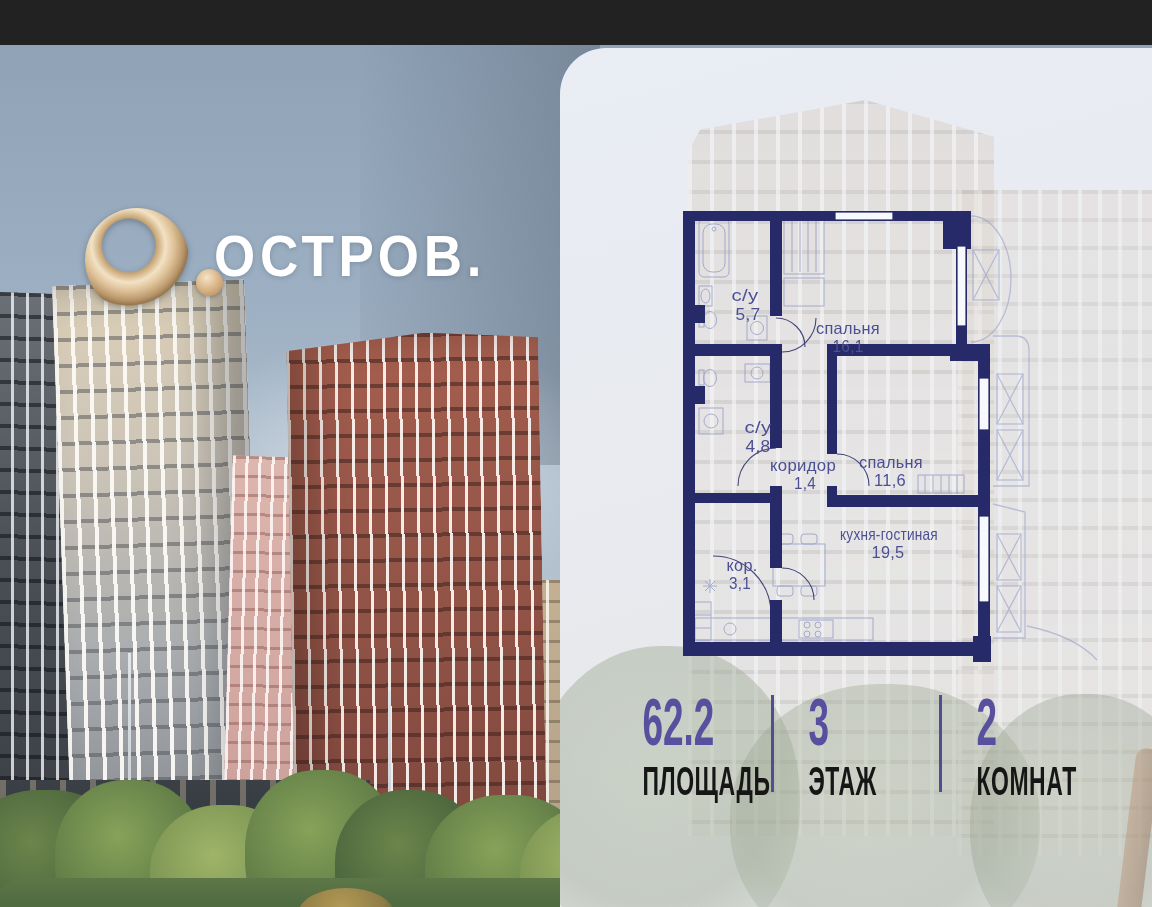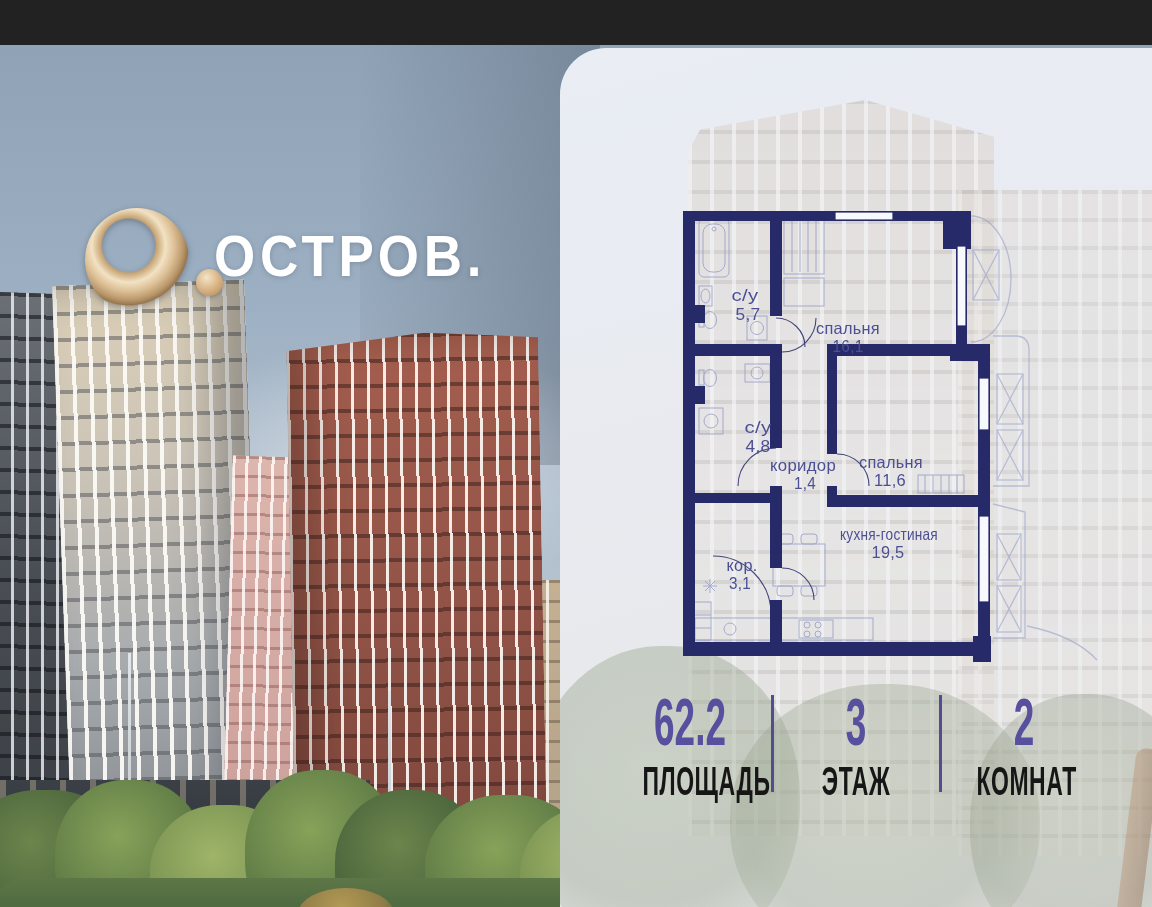--- a/index.html
+++ b/index.html
@@ -78,21 +78,21 @@
   .g-t1{left:-30px;top:598px;width:270px;height:312px;opacity:0.5;
     background:radial-gradient(circle at 45% 40%,rgba(168,180,154,0.9) 0%,rgba(148,162,138,0.8) 55%,rgba(148,162,138,0) 100%);}
   .g-t2{left:170px;top:636px;width:310px;height:278px;opacity:0.48;
     background:radial-gradient(circle at 45% 40%,rgba(176,186,160,0.9) 0%,rgba(152,164,142,0.8) 55%,rgba(152,164,142,0) 100%);}
   .g-t3{left:410px;top:646px;width:230px;height:266px;opacity:0.46;
     background:radial-gradient(circle at 45% 40%,rgba(170,180,156,0.9) 0%,rgba(150,160,140,0.8) 55%,rgba(150,160,140,0) 100%);}
   .g-trunk{left:564px;top:700px;width:24px;height:210px;opacity:0.5;transform:rotate(7deg);
     background:linear-gradient(90deg,rgba(186,146,114,0.9),rgba(150,112,86,0.9));border-radius:10px;}
   .plan{position:absolute;left:95px;top:138px;width:500px;height:500px;}
   
-  .stat{position:absolute;top:642px;width:170px;text-align:center;}
+  .stat{position:absolute;top:642px;width:170px;text-align:left;}
   .stat-value{font-size:66px;line-height:64px;font-weight:bold;color:#57509e;transform:scaleX(0.56);transform-origin:50% 50%;white-space:nowrap;}
   .stat-label{margin-top:7px;font-size:41px;line-height:41px;font-weight:bold;color:#161616;letter-spacing:1px;transform:scaleX(0.56);transform-origin:50% 50%;white-space:nowrap;}
   .vdiv{position:absolute;top:647px;width:3px;height:97px;background:#514d90;}
 </style>
 </head>
 <body>
 
 <div class="stage">
 
   <div class="photo">

